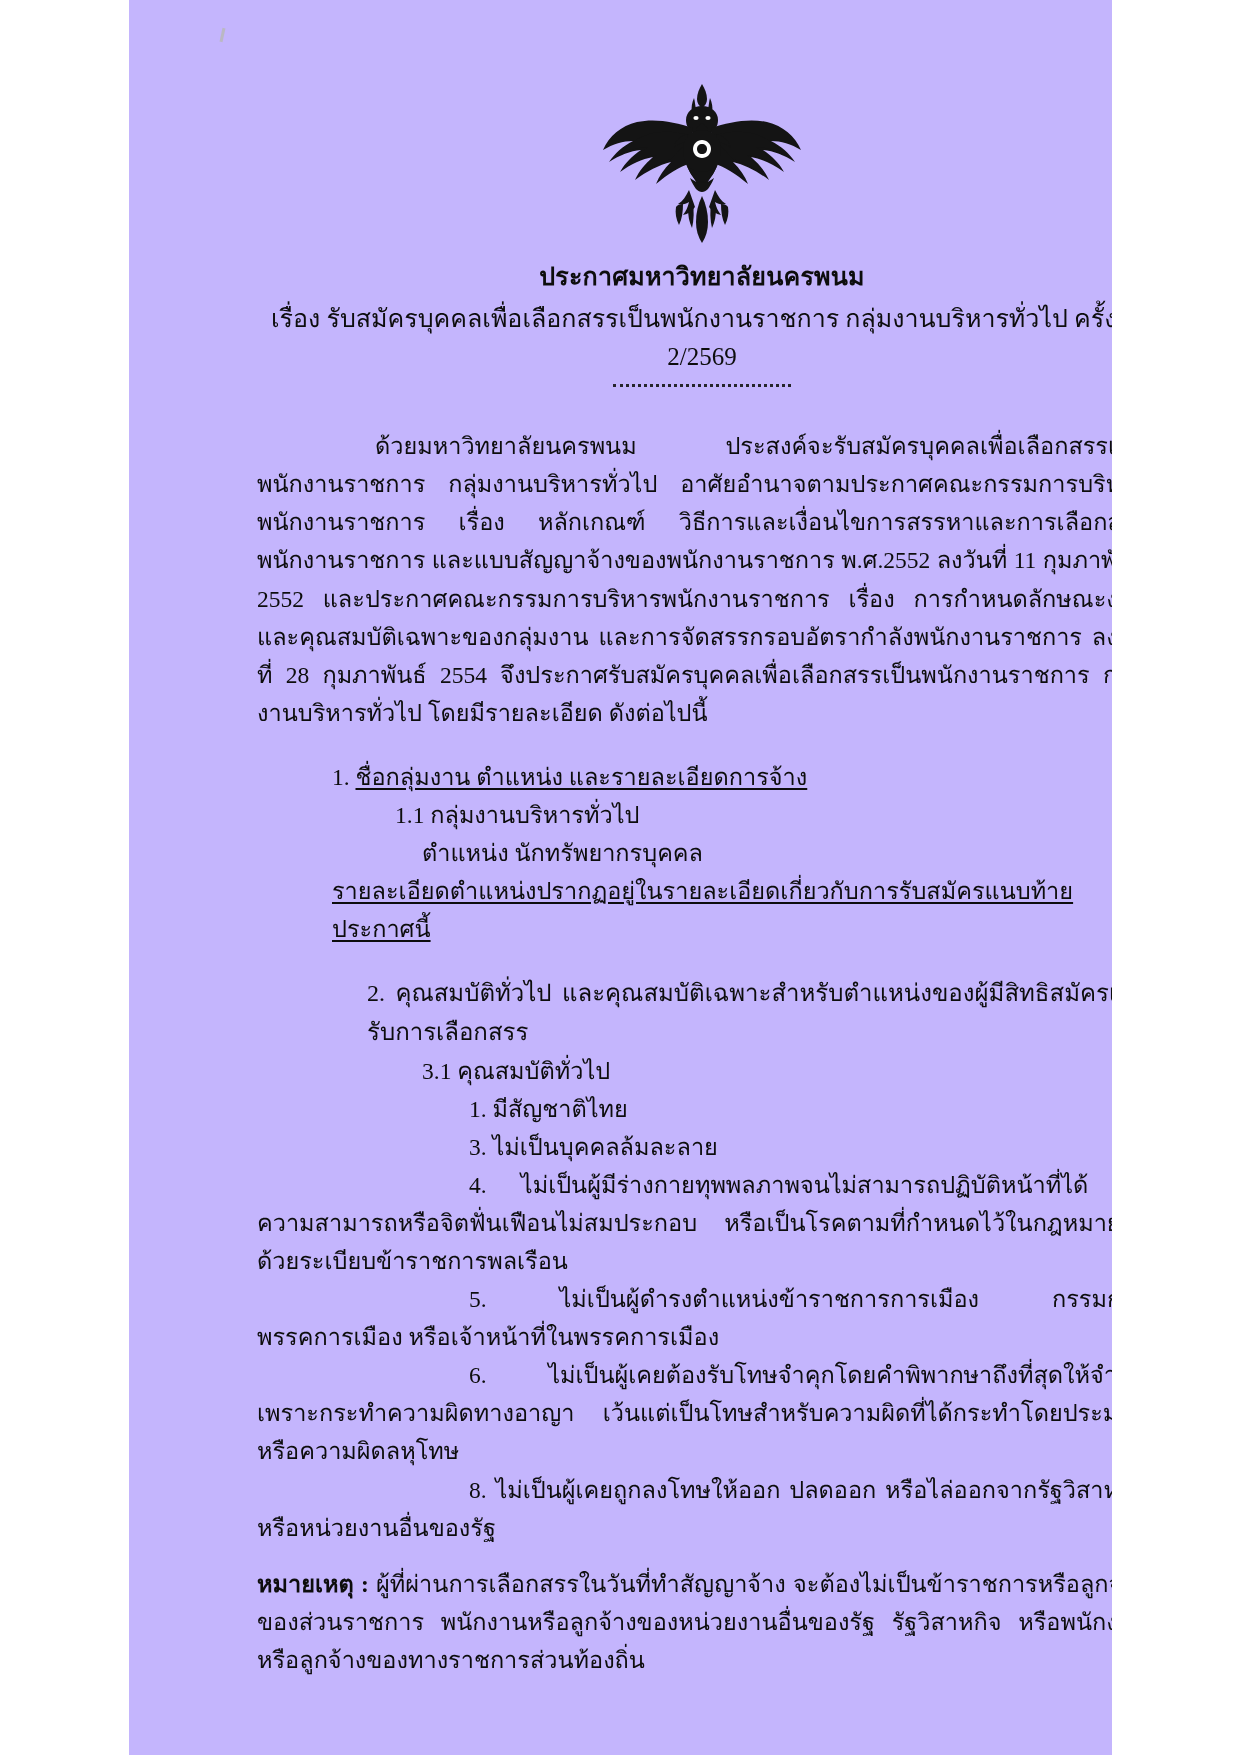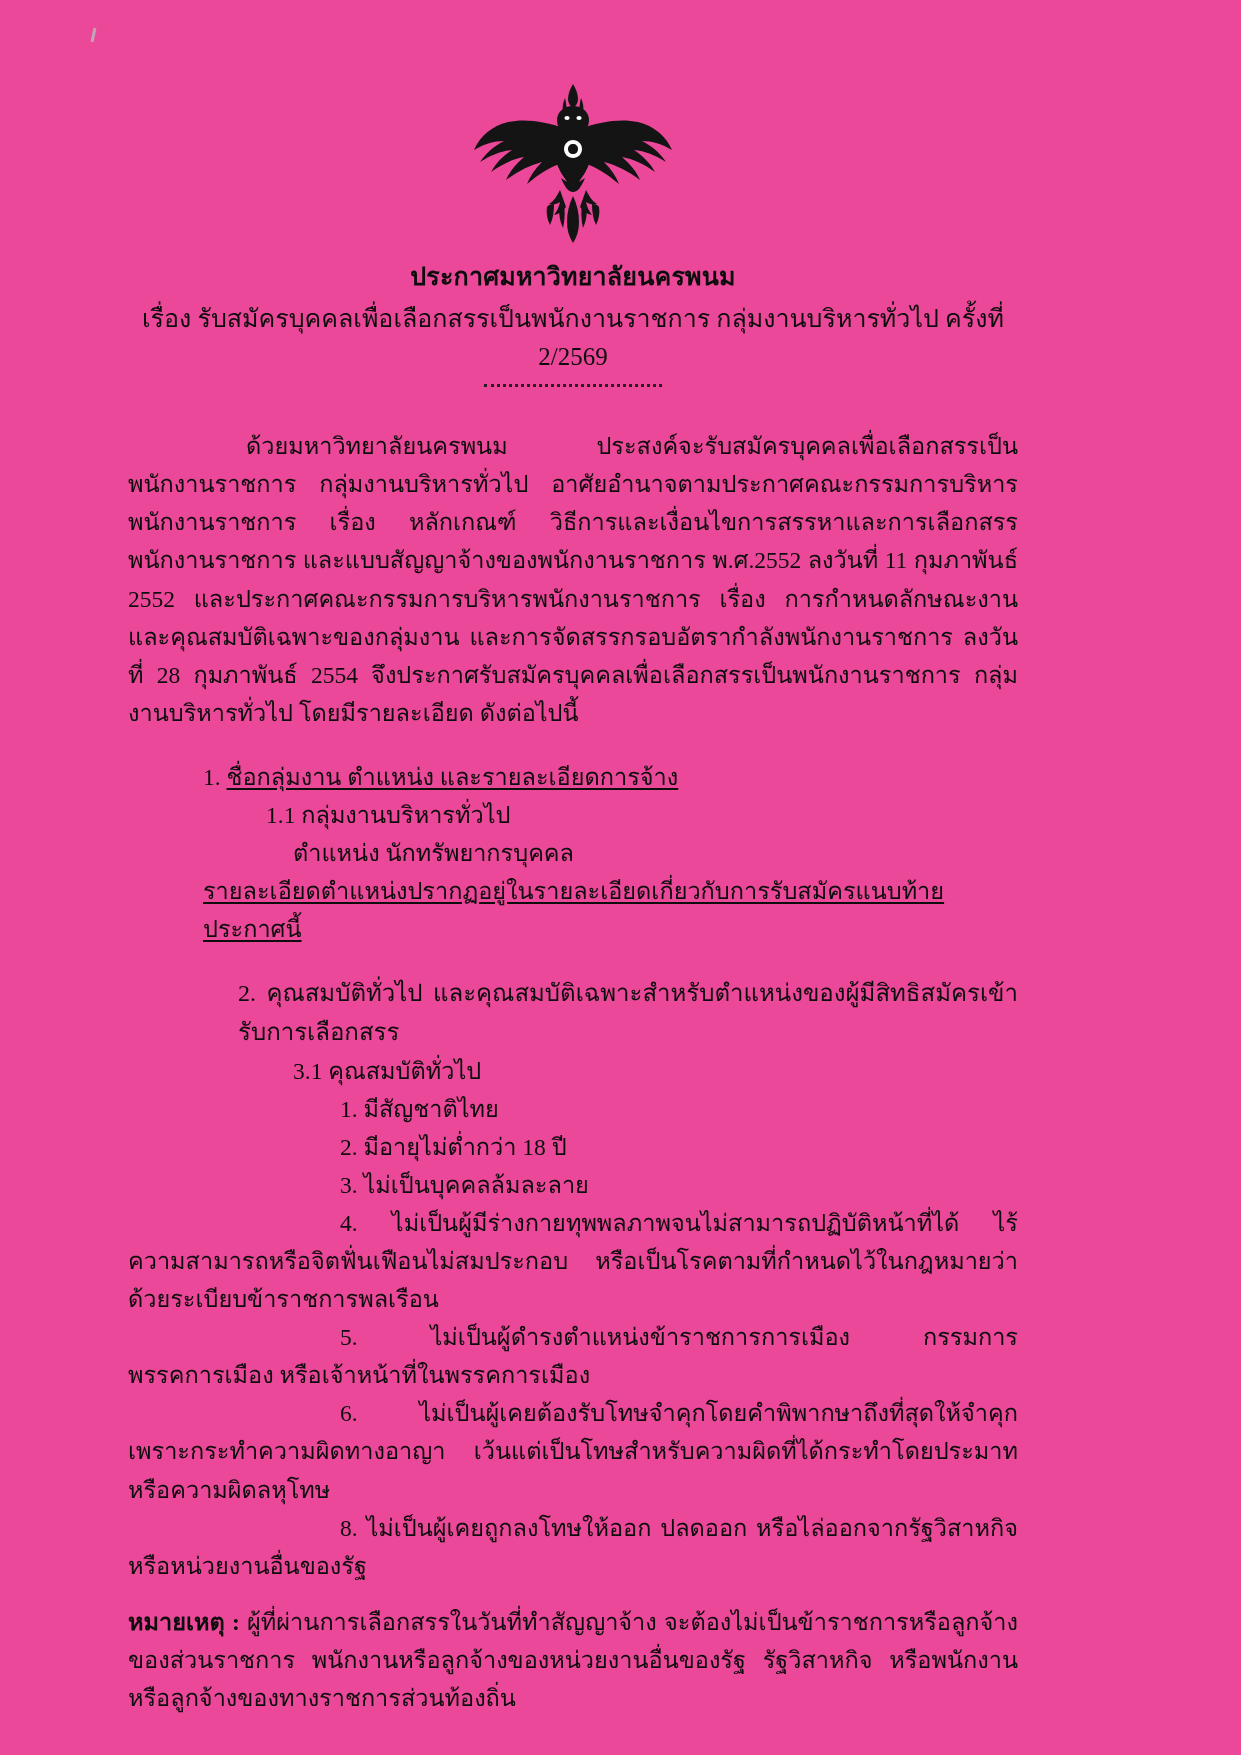--- a/index.html
+++ b/index.html
@@ -6,24 +6,24 @@
     margin: 0;
     padding: 0;
     background: #ffffff;
   }
   body {
     font-family: "Liberation Serif", "DejaVu Serif", serif;
     color: #0d0d0d;
   }
   .page {
     position: relative;
-    width: 1241px;
+    width: 983px;
     height: 1755px;
     margin: 0 auto;
-    background: #ec4899;
+    background: #c4b5fd;
     overflow: hidden;
   }
 
   
   .scan-speck {
     position: absolute;
     left: 92px;
     top: 28px;
     width: 3px;
     height: 14px;
@@ -237,21 +237,20 @@
           <span>รายละเอียดตำแหน่งปรากฏอยู่ในรายละเอียดเกี่ยวกับการรับสมัครแนบท้ายประกาศนี้</span>
         </p>
       </div>
 
       <div class="section">
         <p class="sec-head-2">2. คุณสมบัติทั่วไป และคุณสมบัติเฉพาะสำหรับตำแหน่งของผู้มีสิทธิสมัครเข้ารับการเลือกสรร</p>
         <p class="sub-2-1">3.1 คุณสมบัติทั่วไป</p>
 
         <div class="qual-list">
           <p class="qual-item short">1. มีสัญชาติไทย</p>
-          <p class="qual-item short">2. มีอายุไม่ต่ำกว่า 18 ปี</p>
           <p class="qual-item short">3. ไม่เป็นบุคคลล้มละลาย</p>
           <p class="qual-item">4. ไม่เป็นผู้มีร่างกายทุพพลภาพจนไม่สามารถปฏิบัติหน้าที่ได้ ไร้ความสามารถหรือจิตฟั่นเฟือนไม่สมประกอบ หรือเป็นโรคตามที่กำหนดไว้ในกฎหมายว่าด้วยระเบียบข้าราชการพลเรือน</p>
           <p class="qual-item">5. ไม่เป็นผู้ดำรงตำแหน่งข้าราชการการเมือง กรรมการพรรคการเมือง หรือเจ้าหน้าที่ในพรรคการเมือง</p>
           <p class="qual-item">6. ไม่เป็นผู้เคยต้องรับโทษจำคุกโดยคำพิพากษาถึงที่สุดให้จำคุกเพราะกระทำความผิดทางอาญา เว้นแต่เป็นโทษสำหรับความผิดที่ได้กระทำโดยประมาทหรือความผิดลหุโทษ</p>
           <p class="qual-item">8. ไม่เป็นผู้เคยถูกลงโทษให้ออก ปลดออก หรือไล่ออกจากรัฐวิสาหกิจ หรือหน่วยงานอื่นของรัฐ</p>
         </div>
       </div>
 
       <div class="note-block">
         <p><span class="note-label">หมายเหตุ :</span><span> ผู้ที่ผ่านการเลือกสรรในวันที่ทำสัญญาจ้าง จะต้องไม่เป็นข้าราชการหรือลูกจ้างของส่วนราชการ พนักงานหรือลูกจ้างของหน่วยงานอื่นของรัฐ รัฐวิสาหกิจ หรือพนักงานหรือลูกจ้างของทางราชการส่วนท้องถิ่น</span></p>

